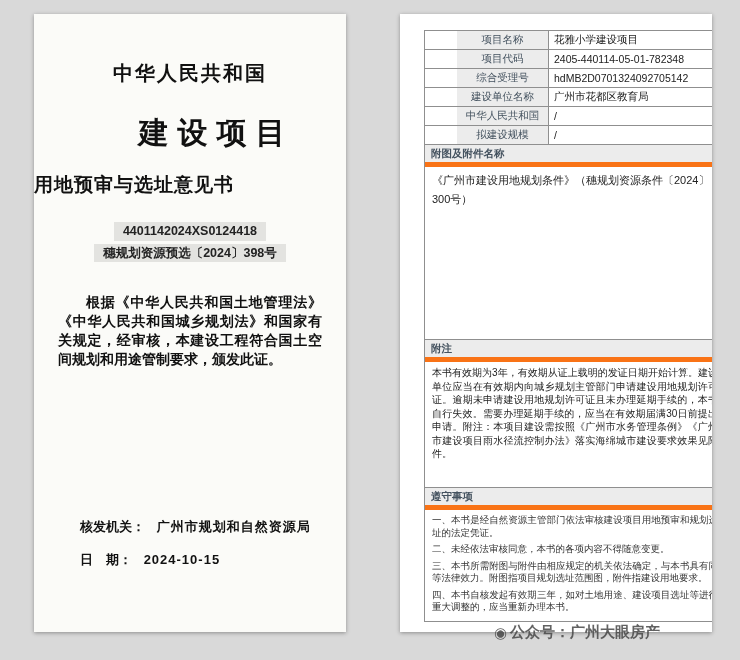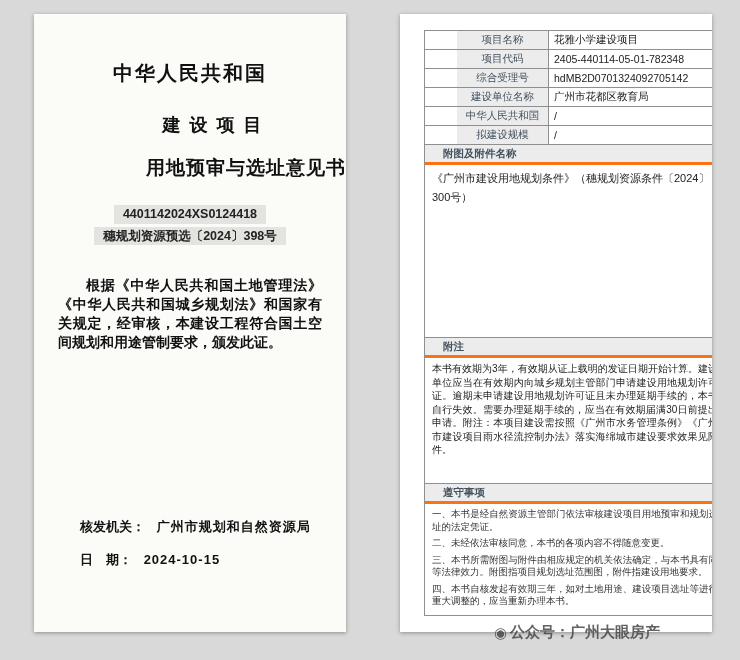--- a/index.html
+++ b/index.html
@@ -4,39 +4,39 @@
 <style>
   html,body{margin:0;padding:0;background:#d9d9d9;}
   .canvas{position:relative;width:740px;height:660px;background:#d9d9d9;overflow:hidden;
           font-family:"Liberation Sans","DejaVu Sans",sans-serif;color:#1a1a1a;}
   .page{position:absolute;top:14px;height:618px;background:#fff;box-shadow:0 1px 4px rgba(0,0,0,.35);}
   .page-left{left:34px;width:312px;background:#fbfbf8;}
   .page-right{left:400px;width:312px;overflow:hidden;}
 
   
   .lp-title1{margin-top:46px;text-align:center;font-size:20px;font-weight:bold;letter-spacing:2px;color:#111;}
-  .lp-title2{margin-top:26px;text-align:center;font-size:18px;font-weight:bold;letter-spacing:9px;text-indent:9px;color:#111;padding-left:44px;}
-  .lp-title3{margin-top:18px;text-align:right;font-size:19px;font-weight:bold;letter-spacing:1px;color:#111;}
+  .lp-title2{margin-top:26px;text-align:center;font-size:30px;font-weight:bold;letter-spacing:9px;text-indent:9px;color:#111;padding-left:44px;}
+  .lp-title3{margin-top:18px;text-align:left;font-size:19px;font-weight:bold;letter-spacing:1px;color:#111;}
   .lp-nums{margin-top:24px;text-align:center;line-height:1;}
   .lp-numbox{display:inline-block;background:#e3e3e0;padding:3px 9px;font-size:12.5px;font-weight:bold;color:#222;margin-bottom:3px;}
   .lp-body{margin:28px 24px 0;font-size:14px;font-weight:bold;line-height:19px;text-indent:2em;text-align:justify;color:#111;}
   .lp-footer{position:absolute;left:46px;bottom:48px;font-size:13px;font-weight:bold;color:#111;margin-top:47px;}
   .lp-frow{margin-bottom:15px;}
   .lp-frow .val{margin-left:8px;letter-spacing:1px;}
 
   
   .rt{position:absolute;left:24px;top:16px;width:302px;border:1px solid #8f8f8f;border-bottom:none;
       font-size:10.5px;box-sizing:border-box;background:#fff;}
   .rt-row{display:flex;border-bottom:1px solid #8f8f8f;min-height:18px;padding-left:32px;}
   .rt-row.tall{min-height:30px;}
   .rt-label{width:92px;min-width:92px;background:#ececec;color:#44525f;display:flex;align-items:center;
             justify-content:center;text-align:center;padding:1px 4px;border-right:1px solid #8f8f8f;
             box-sizing:border-box;line-height:1.25;}
   .rt-value{flex:1;padding:1px 5px;display:flex;align-items:center;white-space:nowrap;overflow:hidden;color:#222;}
-  .rt-sechead{background:#ececec;color:#44525f;padding:2px 18px;border-bottom:3px solid #f97316;
+  .rt-sechead{background:#ececec;color:#44525f;padding:2px 6px;border-bottom:5px solid #f97316;
               height:13px;line-height:13px;font-weight:bold;}
   .rt-block{border-bottom:1px solid #8f8f8f;padding:4px 7px;color:#222;box-sizing:border-box;}
   .attach-block{height:173px;font-size:11px;line-height:1.75;}
   .note-block{height:126px;font-size:10px;line-height:13.5px;text-align:justify;}
   .comply-block{height:112px;font-size:9.5px;line-height:12.5px;color:#333;text-align:justify;}
   .comply-item{margin-bottom:4px;}
 
   
   .watermark{position:absolute;left:494px;top:623px;font-size:15px;font-weight:bold;
              color:rgba(70,70,70,.85);display:flex;align-items:center;gap:3px;}

